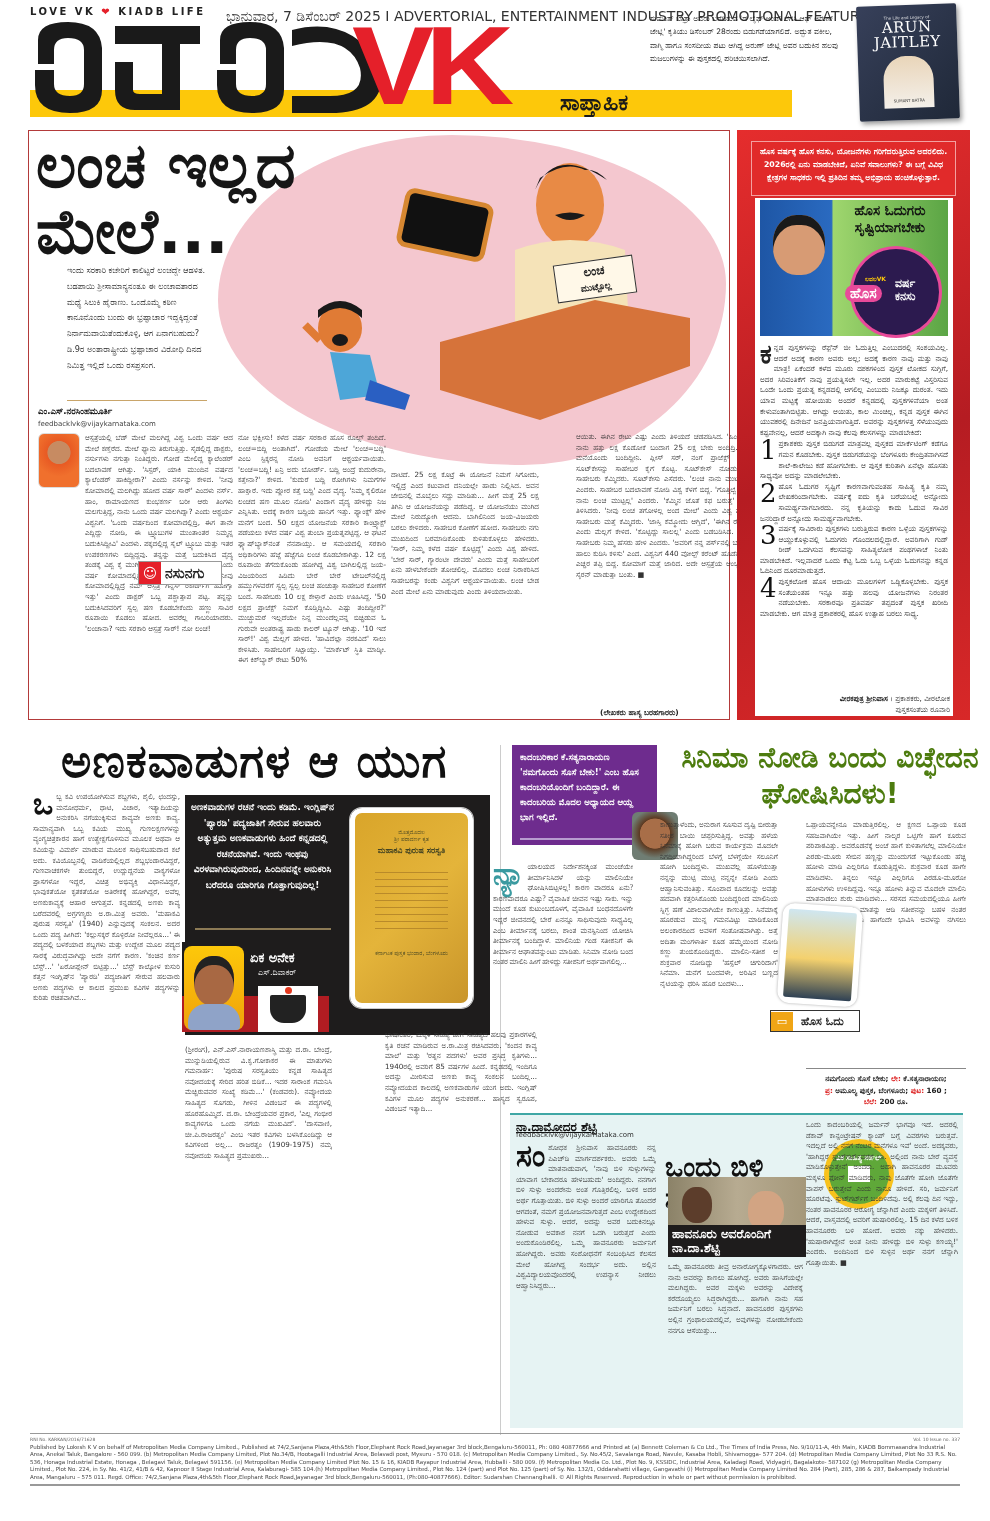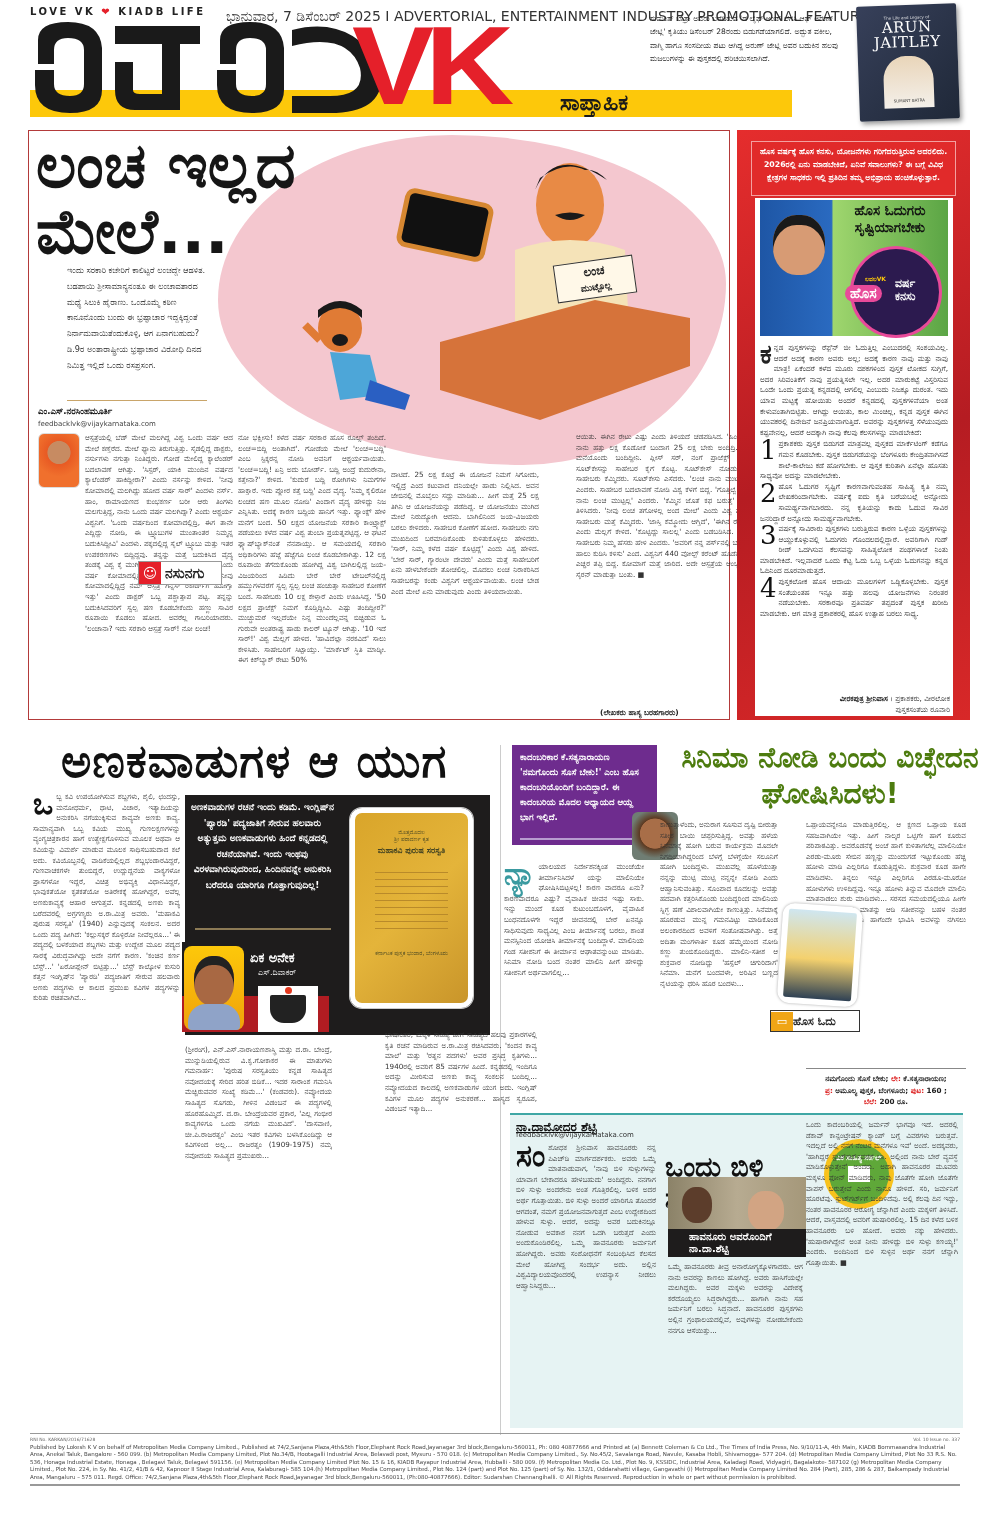--- a/index.html
+++ b/index.html
@@ -81,45 +81,45 @@
   .col-logo { left: 258px; top: 986px; width: 60px; height: 46px; background: #fff; display: flex; align-items: center; justify-content: center; }
   .col-logo .bk { width: 36px; height: 28px; background: #222; border-radius: 2px 2px 14px 14px; position: relative; }
   .col-logo .bk::after { content: ""; position: absolute; left: 15px; top: -8px; width: 7px; height: 7px; border-radius: 50%; background: #e4381e; }
   .col2b { left: 185px; top: 1045px; width: 147px; }
   .col2c { left: 338px; top: 1030px; width: 152px; }
 
   .purple-box { left: 512px; top: 745px; width: 145px; height: 100px; background: #6e2c8e; color: #fff; font-size: 8.6px; line-height: 15px; font-weight: bold; padding: 5px 8px; }
   .purple-rule { left: 520px; top: 838px; width: 112px; height: 1.5px; background: #b79bcf; }
   .author-photo2 { left: 632px; top: 812px; width: 46px; height: 48px; border-radius: 6px; background: radial-gradient(circle at 50% 45%, #a86e48 42%, #5c3a22 44%, #6f7d73 70%); }
   .headline3 { left: 680px; top: 740px; width: 300px; font-weight: bold; font-size: 28px; line-height: 36px; text-align: center; color: #4d7c0f; }
-  .col3a { left: 504px; top: 862px; width: 140px; }
+  .col3a { left: 493px; top: 862px; width: 140px; font-family: Liberation Serif, serif; }
   .col3b { left: 660px; top: 820px; width: 135px; }
   .col3c { left: 806px; top: 820px; width: 160px; }
   .dropcap-na { float: left; font-size: 30px; line-height: 24px; color: #3a9aa0; font-weight: bold; margin-right: 3px; }
   .new-book { left: 780px; top: 905px; width: 80px; height: 100px; background: #fff; border-radius: 12px; box-shadow: 0 0 3px rgba(0,0,0,.35); transform: rotate(4deg); padding: 6px; }
   .new-book .cov { width: 100%; height: 100%; background: linear-gradient(180deg,#cfe6f0,#f4d16e 55%,#2f4154); border-radius: 2px; }
   .hosa-odu { left: 770px; top: 1010px; width: 90px; height: 22px; border: 1.5px solid #333; display: flex; align-items: center; background: #fff; }
   .hosa-odu .ic { width: 22px; height: 19px; background: #f0a516; display: flex; align-items: center; justify-content: center; color: #fff; font-size: 11px; }
-  .hosa-odu span { font-size: 11px; font-weight: bold; padding-left: 0; text-align: right; }
+  .hosa-odu span { font-size: 11px; font-weight: bold; padding-left: 8px; text-align: right; }
   .book-info { left: 806px; top: 1068px; width: 160px; border-top: 1.5px solid #888; padding-top: 4px; font-size: 7.2px; line-height: 11.5px; text-align: center; color: #222; font-weight: bold; }
   .book-info .r { color: #d22; }
 
   .teal-box { left: 510px; top: 1113px; width: 453px; height: 315px; background: #e6f3f3; border-top: 2px solid #3fa7a5; }
   .byline4 { left: 516px; top: 1120px; font-size: 12px; font-weight: bold; color: #111; text-decoration: underline; }
   .email4 { left: 516px; top: 1131px; font-size: 7px; color: #333; }
   .col4a { left: 516px; top: 1143px; width: 140px; }
   .dropcap-sam { float: left; font-size: 30px; font-weight: bold; line-height: 26px; margin-right: 3px; color: #111; }
   .headline4 { left: 665px; top: 1115px; font-weight: bold; font-size: 27px; line-height: 31px; color: #111; }
   .vk-sahitya { left: 824px; top: 1139px; width: 70px; height: 70px; border-radius: 50%; background: #f8c21c; padding: 5px; }
   .vk-sahitya .in { width: 100%; height: 100%; border-radius: 50%; background: #5fa839; color: #fff; font-size: 7px; font-weight: bold; text-align: center; padding-top: 10px; line-height: 9px; }
   .vk-sahitya .in .pen { margin: 3px auto 0; width: 22px; height: 16px; background: #fff; }
   .photo4 { left: 668px; top: 1177px; width: 138px; height: 80px; background: linear-gradient(90deg,#8b8268,#b7ab91 50%,#a5987a); overflow: hidden; }
   .photo4 .p1 { position: absolute; left: 14px; top: 10px; width: 30px; height: 36px; background: #5c3d2b; border-radius: 45%; }
   .photo4 .p2 { position: absolute; left: 80px; top: 14px; width: 36px; height: 40px; background: #d2a483; border-radius: 45%; }
-  .photo4 .cap { position: absolute; left: 0; bottom: 0; width: 100%; background: #1e1c1c; color: #fff; font-size: 10px; padding: 2px 21px; font-weight: bold; }
+  .photo4 .cap { position: absolute; left: 0; bottom: 0; width: 100%; background: #1e1c1c; color: #fff; font-size: 12px; padding: 2px 4px; font-weight: bold; }
   .col4b { left: 806px; top: 1120px; width: 152px; }
   .col4c { left: 668px; top: 1262px; width: 135px; }
 
   .footer { left: 30px; top: 1433px; width: 930px; font-size: 5.5px; line-height: 7.5px; color: #444; border-top: 1px solid #999; padding-top: 2px; }
   .footer .rni { font-size: 4.5px; color: #666; }
   .footer .vol { position: absolute; right: 0; top: 2px; font-size: 4.5px; color: #666; }
   .bottom-rule { left: 30px; top: 1484px; width: 930px; height: 2px; background: #999; }
 </style>
 </head>
 <body>

